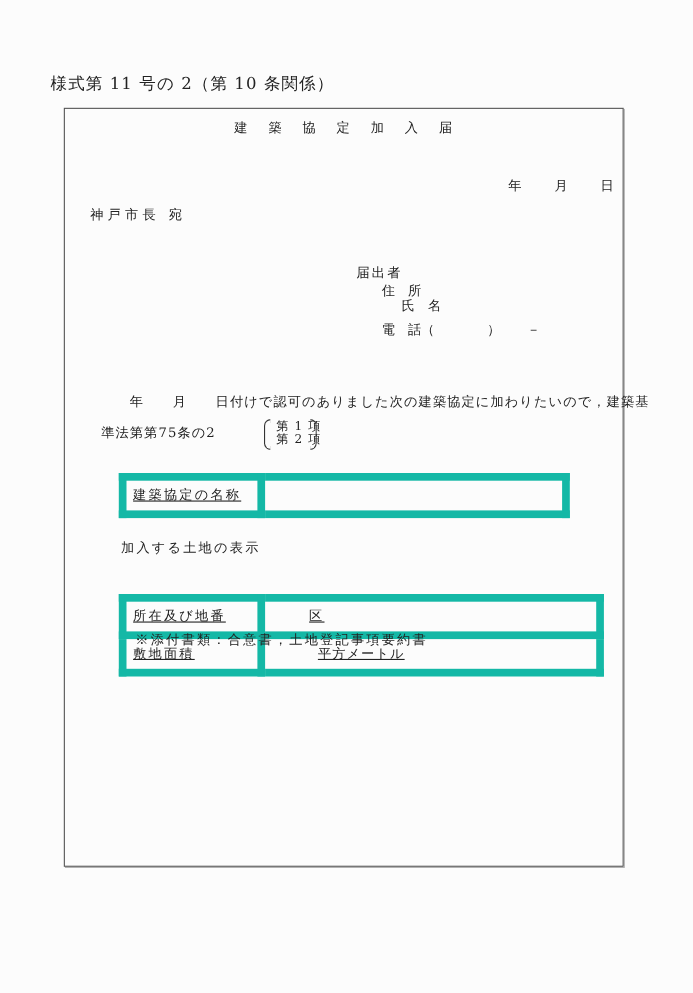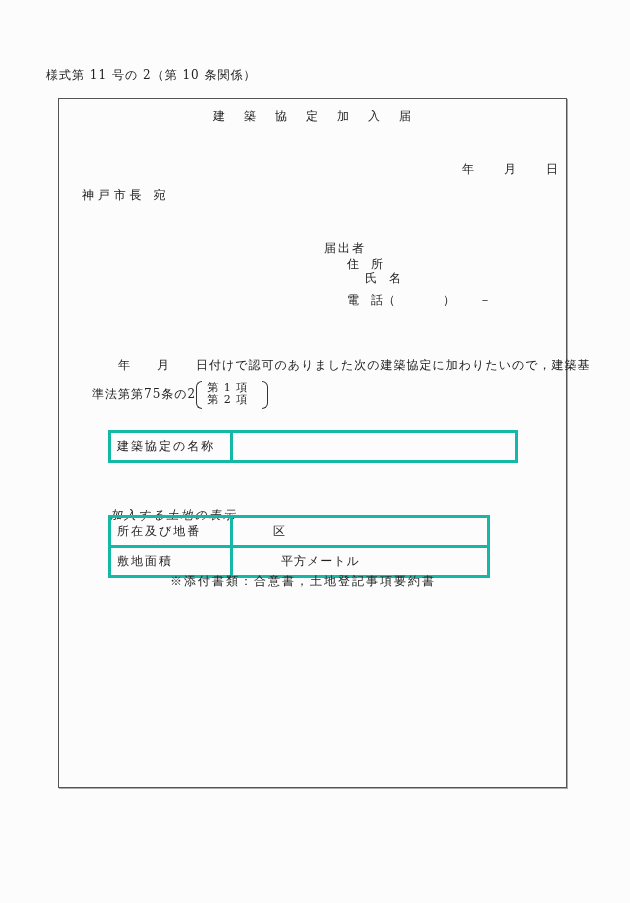--- a/index.html
+++ b/index.html
@@ -2,48 +2,48 @@
 <html><head>
 <meta charset="utf-8">
 <style>
   html, body { margin:0; padding:0; }
   body {
     width:630px; height:903px; position:relative; overflow:hidden;
     background:#fcfcfc; color:#222;
     font-family:"DejaVu Serif","Liberation Serif",serif;
   }
   .abs { position:absolute; white-space:nowrap; }
-  .form-caption { left:46px; top:67px; font-size:12px; letter-spacing:1px; }
+  .form-caption { left:46px; top:67px; font-size:15px; letter-spacing:1px; }
   .frame {
     position:absolute; left:58px; top:98px; width:509px; height:690px;
     border:1.5px solid #555; box-sizing:border-box;
     box-shadow: 1px 1px 0 #aaa;
   }
   .title { left:213px; top:108px; font-size:12px; letter-spacing:0; }
   .title span { display:inline-block; width:31px; }
   .date { left:462px; top:161px; font-size:12px; }
   .date span { display:inline-block; }
   .addressee { left:82px; top:187px; font-size:12px; }
   .applicant-label { left:290px; top:240px; font-size:12px; letter-spacing:2px;margin-left:34px; }
   .row-label { font-size:12px; }
   .para { font-size:12px; line-height:26px; }
-  .bracket-wrap { display:inline-block; position:relative; vertical-align:middle; width:72px; height:28px; }
+  .bracket-wrap { display:inline-block; position:relative; vertical-align:middle; width:48px; height:28px;margin-left:44px; }
   .bracket-wrap .bl, .bracket-wrap .br {
     position:absolute; top:1px; width:5px; height:26px; border:1px solid #333;
   }
   .bracket-wrap .bl { left:0; border-right:none; border-radius:6px 0 0 6px; }
   .bracket-wrap .br { right:0; border-left:none; border-radius:0 6px 6px 0; }
   .bracket-wrap .opt { position:absolute; left:11px; font-size:11px; line-height:12px; letter-spacing:1px; }
   table.form-table {
     position:absolute; border-collapse:collapse; font-size:12px;
   }
   table.form-table td {
-    border:3px solid #14b8a6; height:27px; padding:0 6px; letter-spacing:2px;
+    border:7px solid #14b8a6; height:27px; padding:0 6px; letter-spacing:2px;text-decoration:underline;
   }
-  .note { font-size:12px; letter-spacing:2px;margin-left:47px; }
+  .note { font-size:12px; letter-spacing:2px; }
 </style>
 </head>
 <body>
 
 <div class="abs form-caption">様式第 11 号の 2（第 10 条関係）</div>
 
 <div class="frame"></div>
 
 <div class="abs title">
   <span>建</span><span>築</span><span>協</span><span>定</span><span>加</span><span>入</span><span>届</span>
@@ -73,23 +73,23 @@
 
 <table class="form-table" style="left:108px; top:430px; width:410px;">
   <tbody>
       <tr>
     <td style="width:107px;">建築協定の名称</td>
     <td></td>
   </tr>
 </tbody>
   </table>
 
-<div class="abs" style="left:110px; top:507px; font-size:12px; letter-spacing:2px;font-style:italic;">加入する土地の表示</div>
+<div class="abs" style="left:110px; top:490px; font-size:12px; letter-spacing:2px;">加入する土地の表示</div>
 
-<table class="form-table" style="left:108px; top:515px; width:382px;">
+<table class="form-table" style="left:108px; top:540px; width:441px;">
   <tbody>
       <tr>
     <td style="width:107px;">所在及び地番</td>
     <td style="padding-left:40px;">区</td>
   </tr>
   <tr>
     <td>敷地面積</td>
     <td style="padding-left:48px; letter-spacing:1px;">平方メートル</td>
   </tr>
 </tbody>

